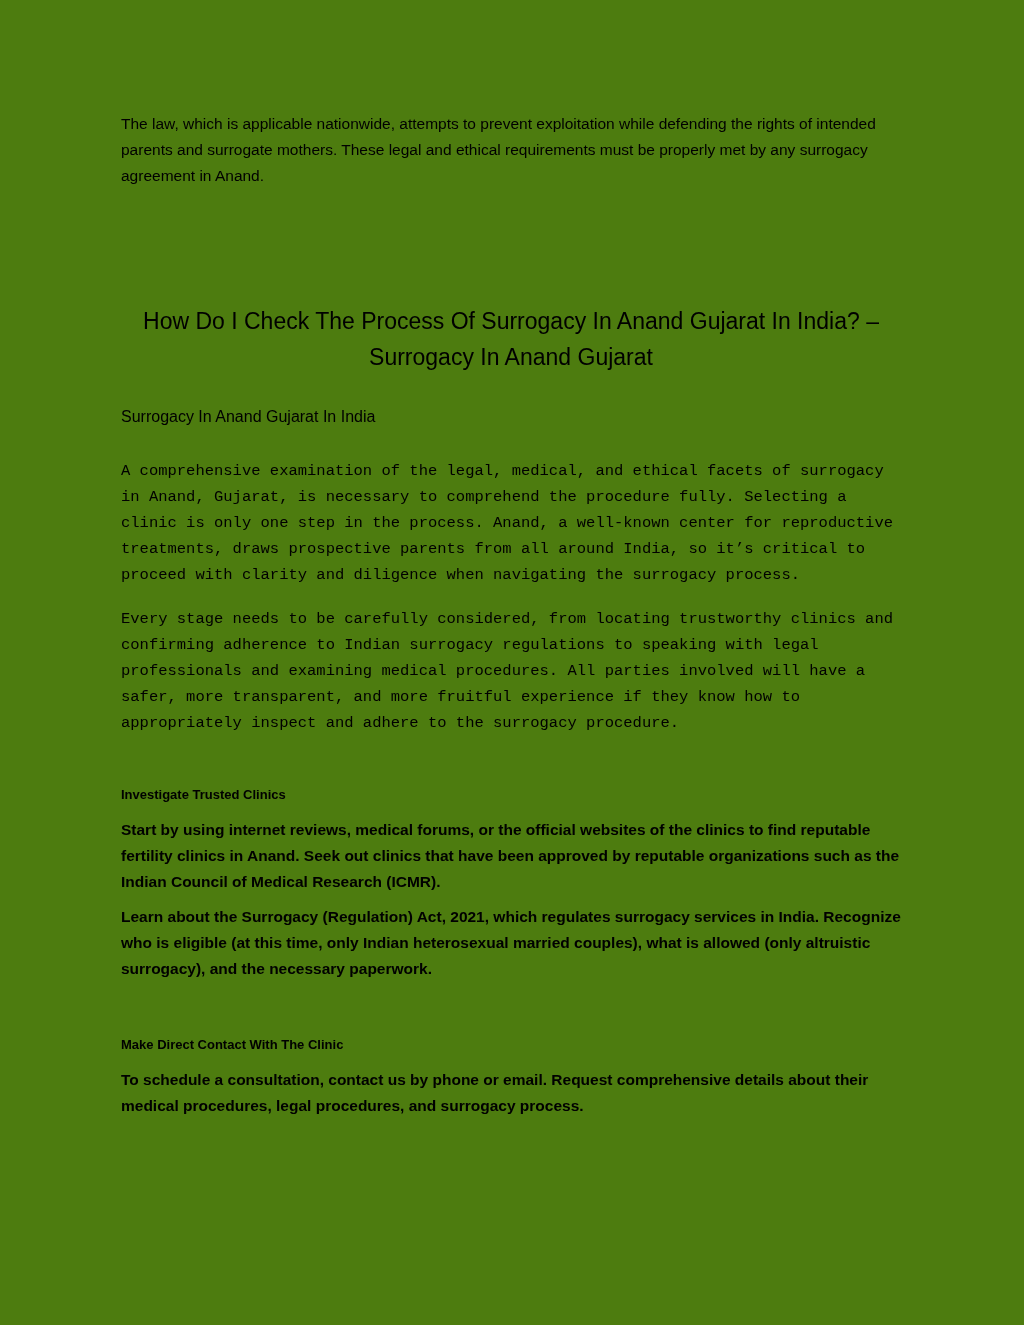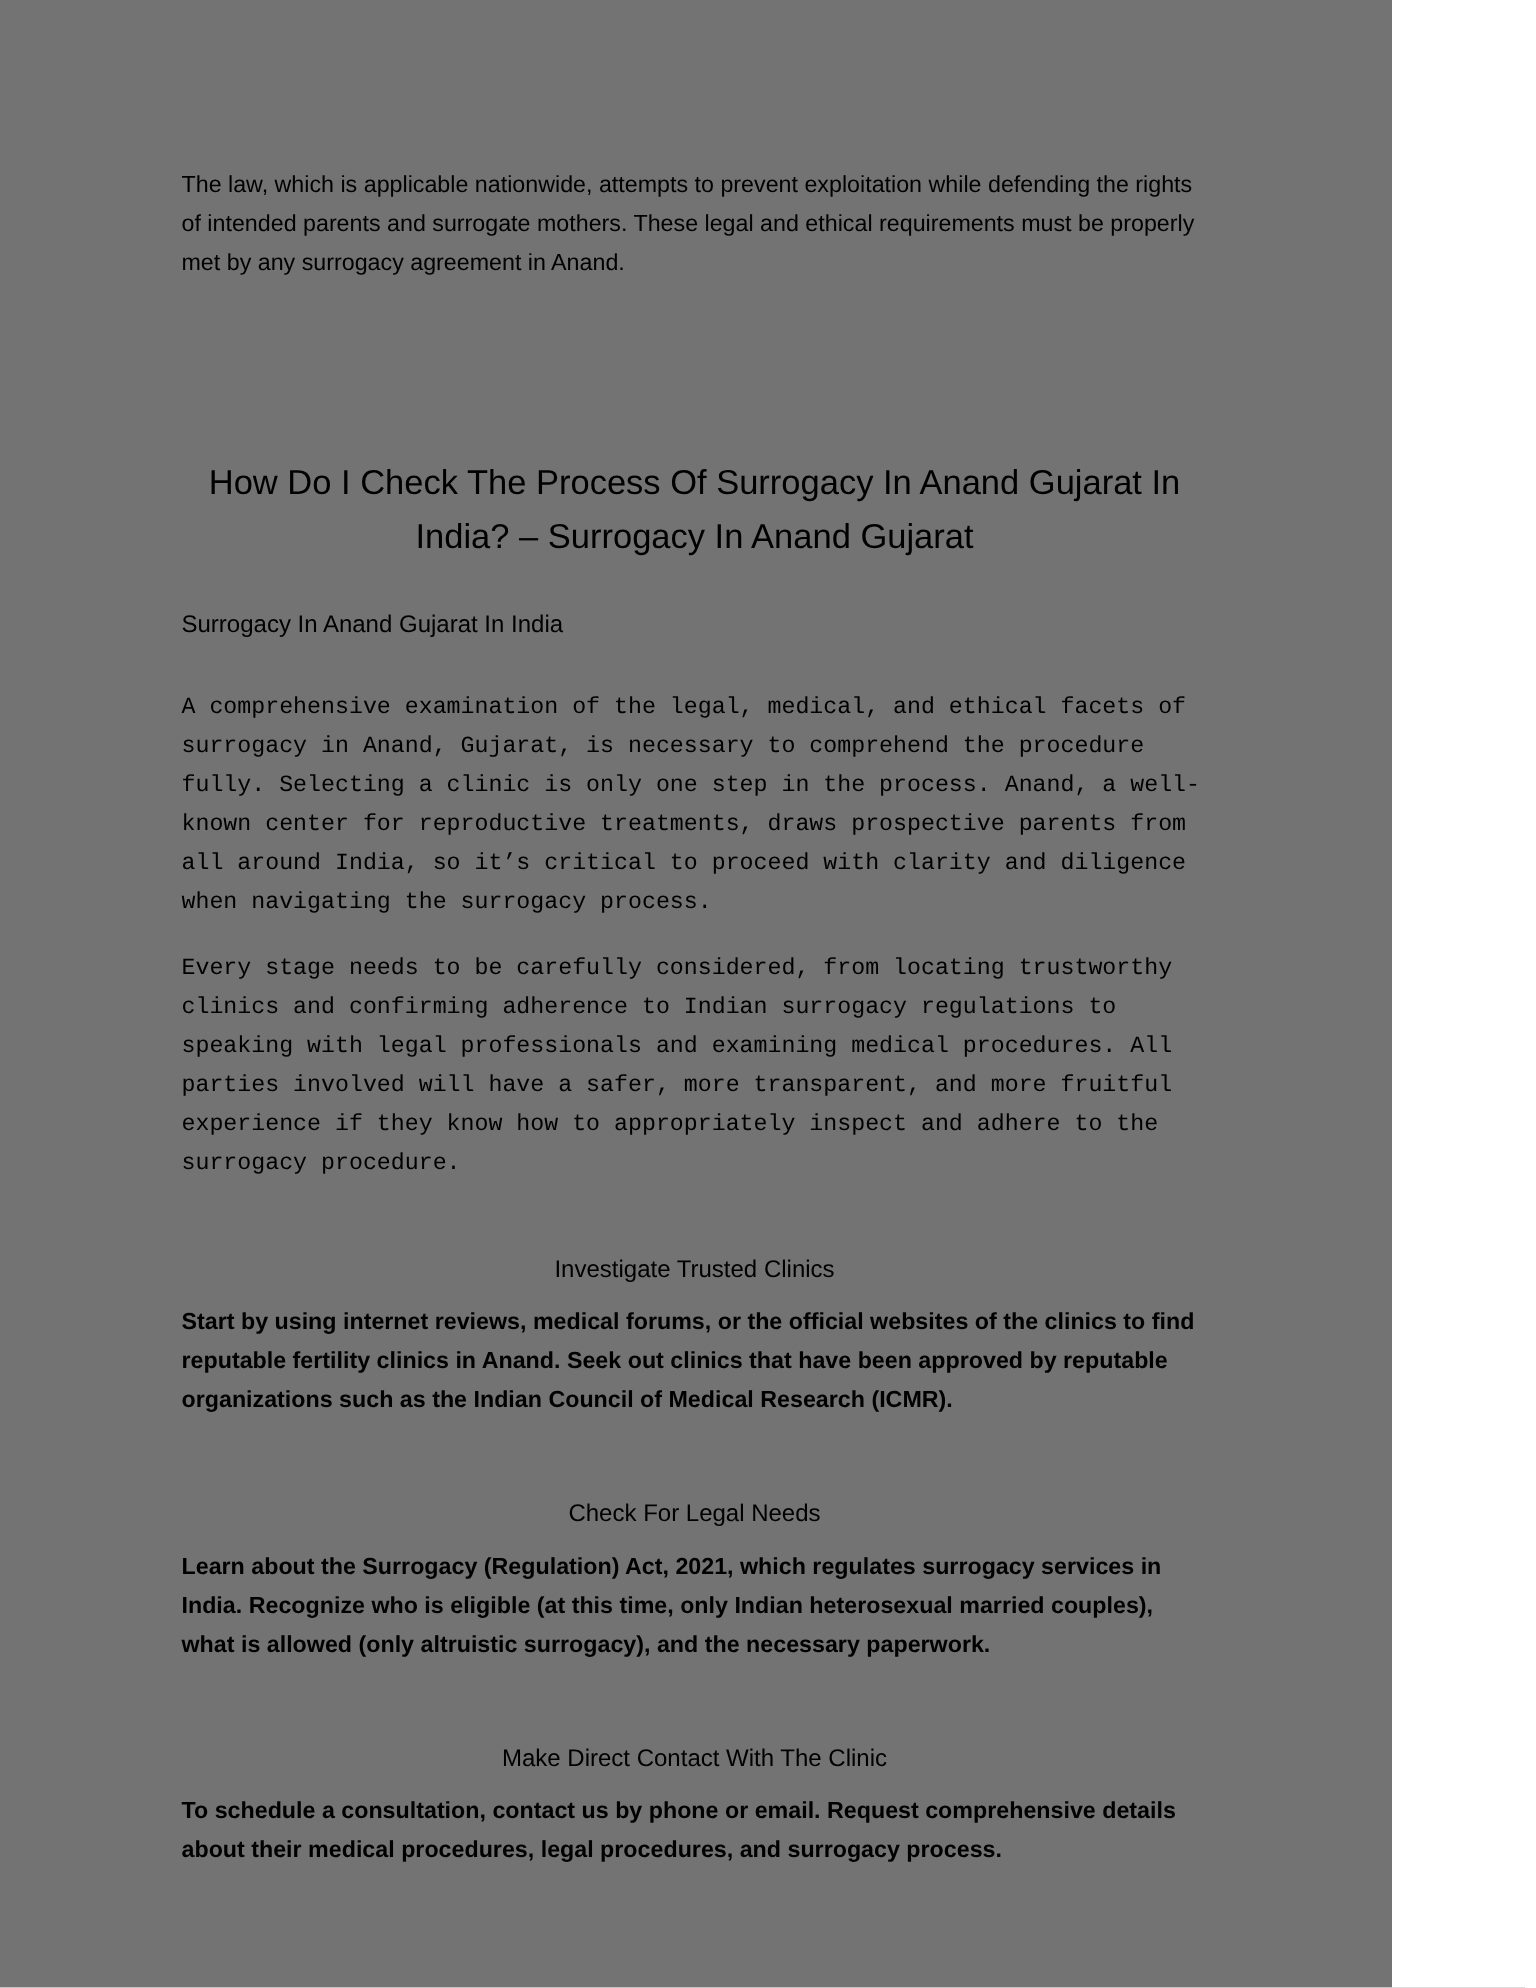--- a/index.html
+++ b/index.html
@@ -8,23 +8,23 @@
   }
   body {
     width: 1024px;
     height: 1325px;
     overflow: hidden;
     font-family: "Liberation Sans", sans-serif;
     color: #000000;
     -webkit-font-smoothing: antialiased;
   }
   .page {
-    width: 928px;
+    width: 1024px;
     height: 1325px;
-    background: #737373;
+    background: #4d7c0f;
     padding: 111px 123px 0 121px;
   }
   .body-text {
     font-size: 15.5px;
     line-height: 26px;
     font-weight: 400;
     color: #000000;
   }
   h1.doc-h1 {
     font-size: 23px;
@@ -35,25 +35,24 @@
     text-align: center;
   }
   h2.doc-h2 {
     font-size: 16px;
     line-height: 27px;
     font-weight: 400;
     color: #000000;
     margin-top: 28px;
   }
   h3.doc-h3 {
-    font-size: 16px;
+    font-size: 13px;
     line-height: 26px;
-    font-weight: 400;
+    font-weight: 700;
     color: #000000;
-    text-align: center;
   }
   .mt-p2 { margin-top: 28px; font-family: Liberation Mono, monospace; }
   .mt-p3 { margin-top: 18px; font-family: Liberation Mono, monospace; }
   .mt-h3-1 { margin-top: 46px; }
   .mt-h3-2 { margin-top: 50px; }
   .mt-h3-3 { margin-top: 50px; }
   .mt-sec-body { margin-top: 9px; font-weight: bold; }
 </style>
 </head>
 <body>
@@ -69,21 +68,20 @@
   <p class="body-text mt-p2">A comprehensive examination of the legal, medical, and ethical facets of surrogacy in Anand, Gujarat, is necessary to comprehend the procedure fully. Selecting a clinic is only one step in the process. Anand, a well-known center for reproductive treatments, draws prospective parents from all around India, so it’s critical to proceed with clarity and diligence when navigating the surrogacy process.</p>
 
   <p class="body-text mt-p3">Every stage needs to be carefully considered, from locating trustworthy clinics and confirming adherence to Indian surrogacy regulations to speaking with legal professionals and examining medical procedures. All parties involved will have a safer, more transparent, and more fruitful experience if they know how to appropriately inspect and adhere to the surrogacy procedure.</p>
 
   <section>
     <h3 class="doc-h3 mt-h3-1">Investigate Trusted Clinics</h3>
     <p class="body-text mt-sec-body">Start by using internet reviews, medical forums, or the official websites of the clinics to find reputable fertility clinics in Anand. Seek out clinics that have been approved by reputable organizations such as the Indian Council of Medical Research (ICMR).</p>
   </section>
 
   <section>
-    <h3 class="doc-h3 mt-h3-2">Check For Legal Needs</h3>
     <p class="body-text mt-sec-body">Learn about the Surrogacy (Regulation) Act, 2021, which regulates surrogacy services in India. Recognize who is eligible (at this time, only Indian heterosexual married couples), what is allowed (only altruistic surrogacy), and the necessary paperwork.</p>
   </section>
 
   <section>
     <h3 class="doc-h3 mt-h3-3">Make Direct Contact With The Clinic</h3>
     <p class="body-text mt-sec-body">To schedule a consultation, contact us by phone or email. Request comprehensive details about their medical procedures, legal procedures, and surrogacy process.</p>
   </section>
 
 </div>
 

